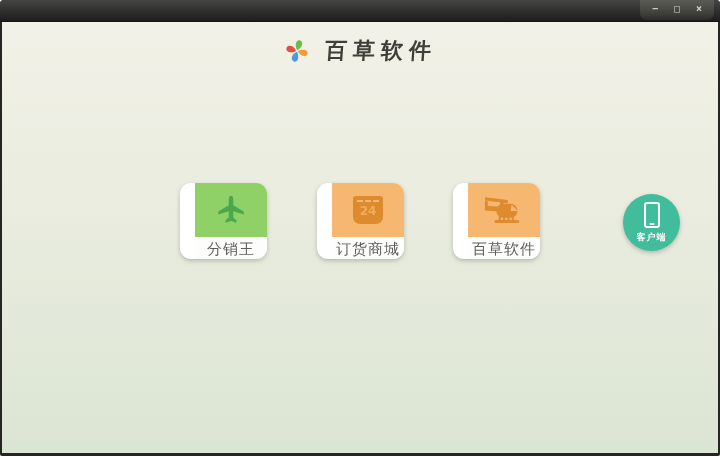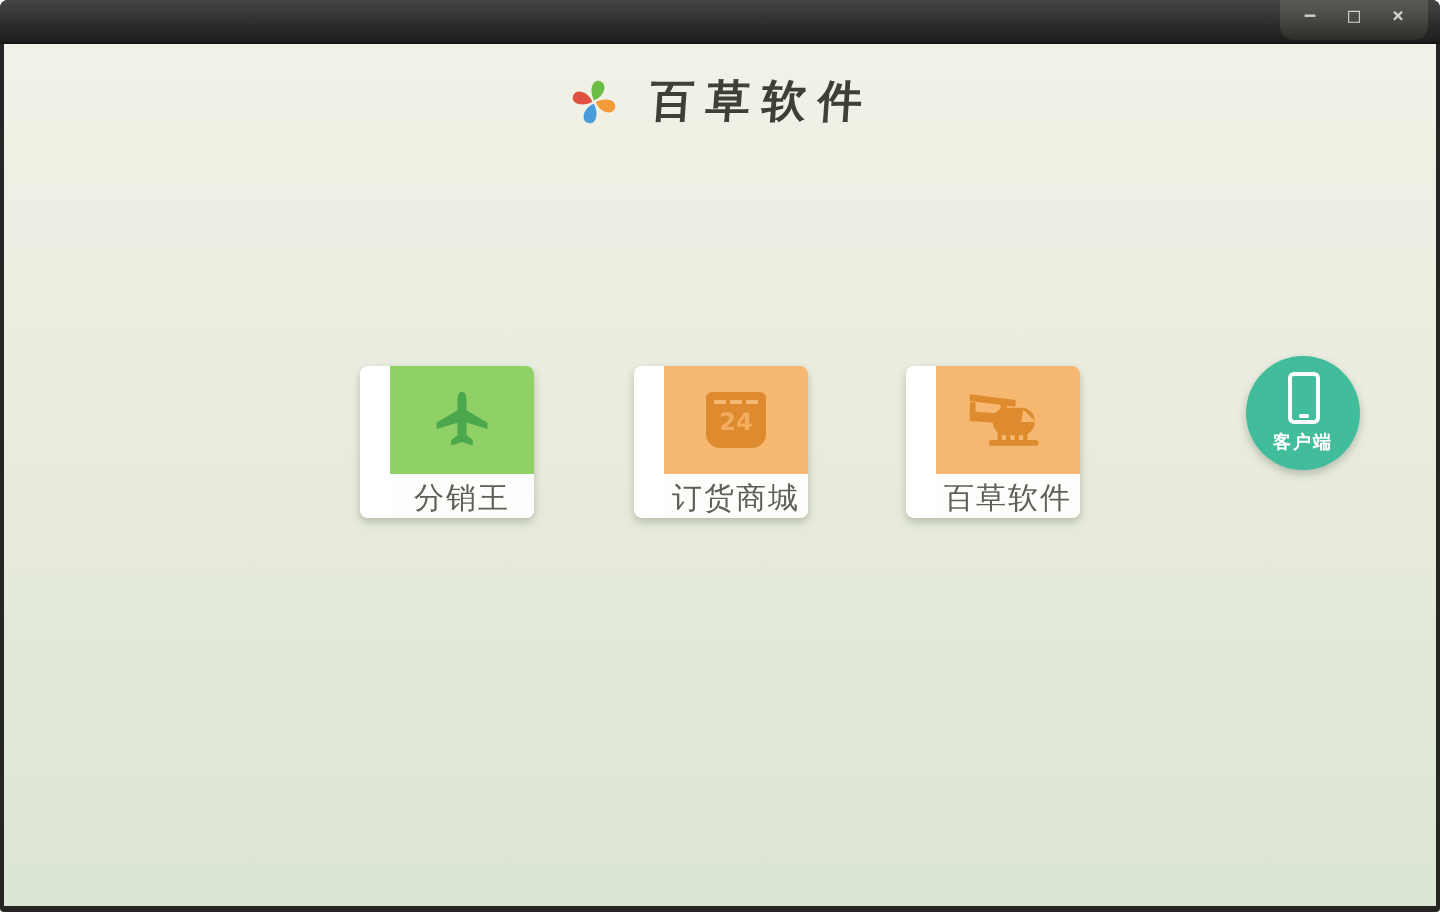--- a/index.html
+++ b/index.html
@@ -39,21 +39,21 @@
   }
   .pinwheel { width:26px; height:26px; }
   .app-title {
     font-family:"DejaVu Serif","Liberation Serif",serif;
     font-size:22px; color:#3f3f39; letter-spacing:6px; font-weight:bold;
     transform:skewX(-4deg);
   }
   
   .tile {
     position:absolute; top:161px; width:87px; height:76px;
-    border-radius:4px; box-shadow:0 2px 4px rgba(90,100,80,.35);
+    border-radius:11px; box-shadow:0 2px 4px rgba(90,100,80,.35);
     cursor:pointer; overflow:hidden; background:#fff;padding-left:15px;
   }
   .tile-top { height:54px; display:flex; align-items:center; justify-content:center; }
   .tile-green .tile-top  { background:#8fd166; }
   .tile-orange .tile-top { background:#f6b870; }
   .tile-label {
     height:24px; background:#fdfdfc; display:flex; align-items:center; justify-content:center;
     font-size:15px; color:#5f5f58; letter-spacing:1px;
   }
   .tile1 { left:178px; } .tile2 { left:315px; } .tile3 { left:451px; }
@@ -65,21 +65,21 @@
   .calendar .stitch {
     position:absolute; top:4px; left:4px; right:4px; height:0;
     border-top:2px dashed #f6b870;
   }
   .calendar .day {
     position:absolute; top:8px; left:0; width:100%; text-align:center;
     font-size:12px; font-weight:bold; color:#f3ab5e;
   }
   
   .client-badge {
-    position:absolute; left:621px; top:156px; width:57px; height:57px;
+    position:absolute; left:621px; top:172px; width:57px; height:57px;
     border-radius:50%; background:#41bd9c;
     box-shadow:0 2px 4px rgba(80,95,80,.35);
     display:flex; flex-direction:column; align-items:center; justify-content:center;
     cursor:pointer; gap:3px;
   }
   .phone {
     width:16px; height:26px; border:2px solid #fff; border-radius:3px; position:relative;
     background:#41bd9c;
   }
   .phone::after {

